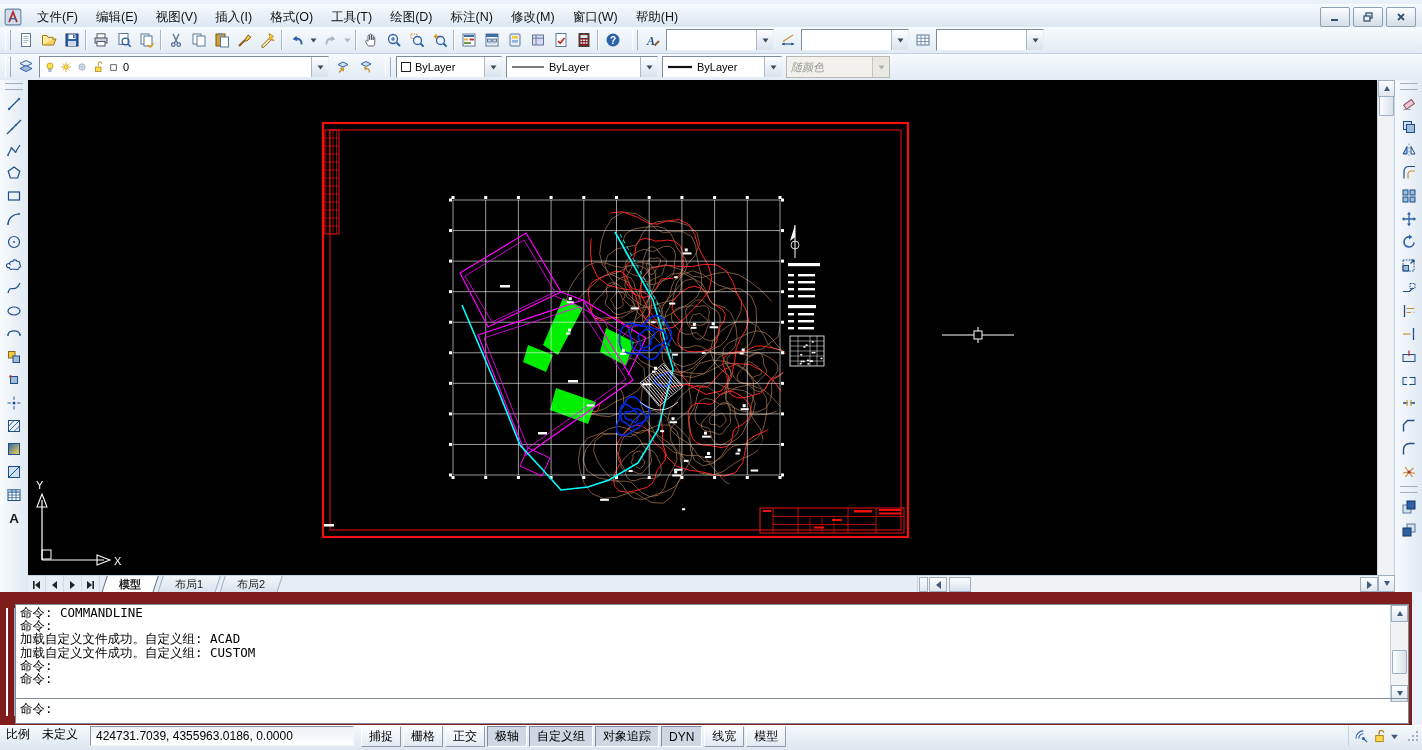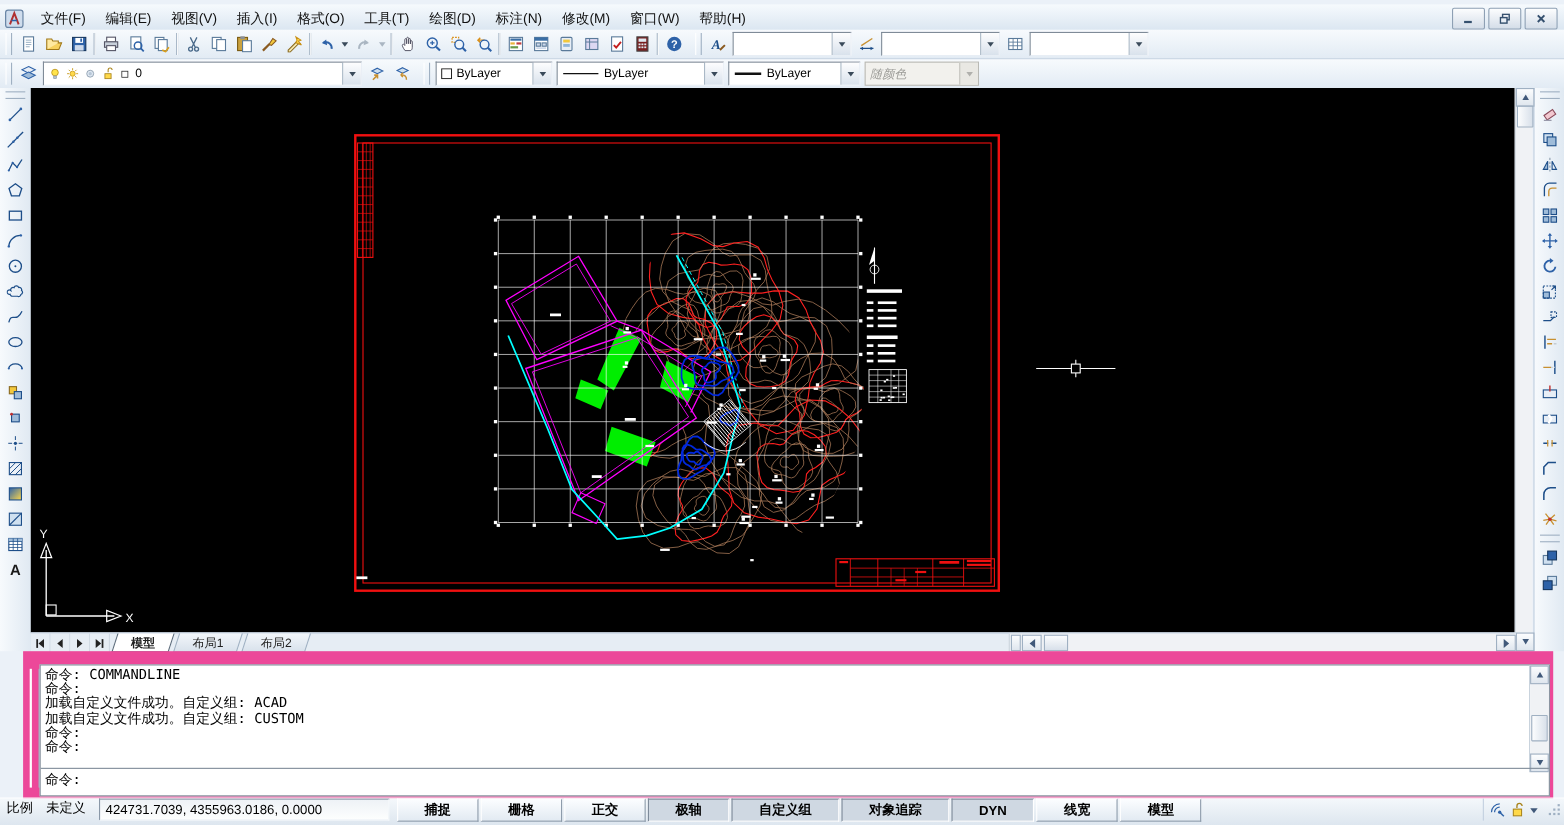--- a/index.html
+++ b/index.html
@@ -66,40 +66,40 @@
     transform:skewX(-18deg);margin-left:4px;}
   .tab span{transform:skewX(18deg);font-size:11px;}
   .tab.active{background:#fff;font-weight:bold;border-color:#5a6a7a;}
   .tabfill{flex:1;}
   .hscroll{display:flex;align-items:stretch;width:460px;background:#f0f2f5;border-left:1px solid #c9d3dd;}
   .hsplit{width:7px;background:linear-gradient(#fcfdfe,#dfe6ee);border:1px solid #9fb0c2;margin:1px;}
   .hbtn{width:16px;display:flex;align-items:center;justify-content:center;background:linear-gradient(#fcfdfe,#dfe6ee);border:1px solid #9fb0c2;margin:1px 0;}
   .hthumb{width:20px;background:linear-gradient(#fcfdfe,#d8e0ea);border:1px solid #9fb0c2;margin:1px 0 1px 2px;}
   .htrack{flex:1;}
   
-  .cmdwin{position:absolute;left:0;right:10px;top:592px;height:134px;background:#ec4899;margin-left:21px;}
+  .cmdwin{position:absolute;left:0;right:10px;top:592px;height:134px;background:#7f1d1d;}
   .cmdgrip{position:absolute;left:6px;top:16px;bottom:10px;width:6px;
     border-left:2px solid #fff;border-right:2px solid #9fb0c2;}
   .cmdmain{position:absolute;left:15px;right:3px;top:12px;bottom:2px;background:#fff;
     border:1px solid #7f8b98;font-family:"DejaVu Sans Mono","Liberation Mono",monospace;font-size:12.5px;}
   .cmdhist{position:absolute;left:0;right:17px;top:0;bottom:21px;padding:1px 4px;overflow:hidden;line-height:13.2px;border-right:1px solid #c9d3dd;}
   .cmdscroll{position:absolute;right:0;top:0;width:17px;bottom:21px;background:#f0f2f5;}
   .cmdprompt{position:absolute;left:0;right:0;bottom:0;height:20px;border-top:1px solid #7f8b98;padding:2px 4px;line-height:16px;}
   
   .statusbar{position:absolute;left:0;right:0;bottom:0;height:24px;
     background:linear-gradient(#f4f8fb,#dde6ef);border-top:1px solid #fff;
     display:flex;align-items:flex-start;font-size:12px;}
   .st-label{margin:0 6px;}
   .coordbox{width:252px;height:18px;background:linear-gradient(#eef2f6,#fdfefe);
     border:1px solid;border-color:#8a98a8 #f5f8fb #f5f8fb #8a98a8;
     display:flex;align-items:center;padding:0 5px;margin:0 6px;}
   .stbtn{height:19px;display:flex;align-items:center;justify-content:center;
-    padding:0 24px;margin:0 1px;white-space:nowrap;
+    padding:0 7px;margin:0 1px;white-space:nowrap;
     background:linear-gradient(#fbfdff,#e2eaf2);
-    border:1px solid;border-color:#fff #8e9cab #8e9cab #fff;font-weight:bold;}
+    border:1px solid;border-color:#fff #8e9cab #8e9cab #fff;}
   .stbtn.pressed{background:#cfd8e2;border-color:#7e8b9a #fff #fff #7e8b9a;}
   .tray{margin-left:auto;display:flex;align-items:center;gap:3px;padding-right:2px;
     border-left:1px solid #c2d0df;height:20px;padding-left:5px;}
   .grip-corner{width:14px;height:14px;margin-left:4px;}
 </style>
 </head>
 <body>
 
 <div class="menurow">
   <span class="appicon icn">

